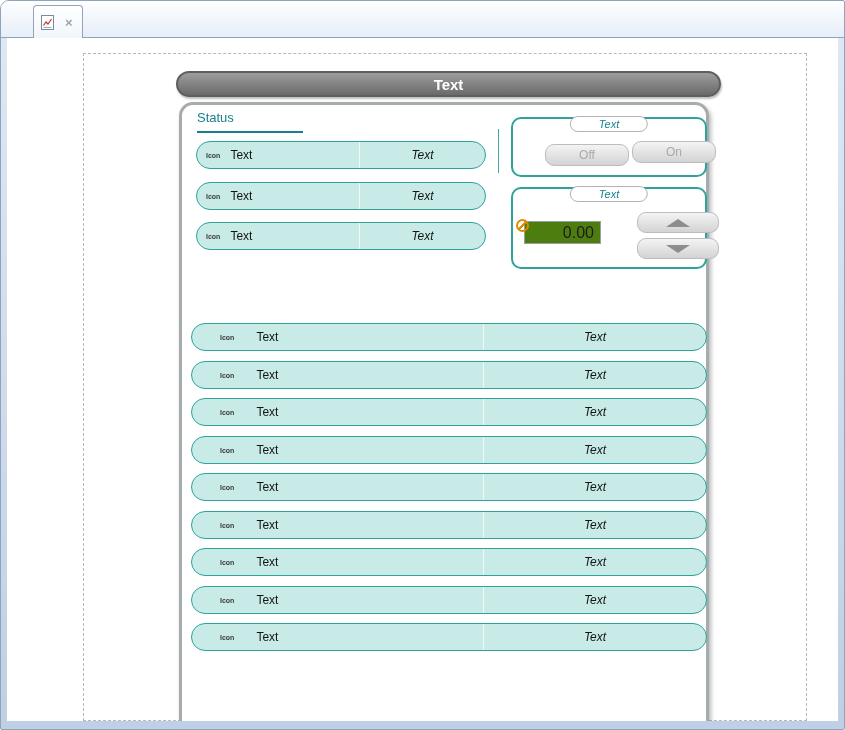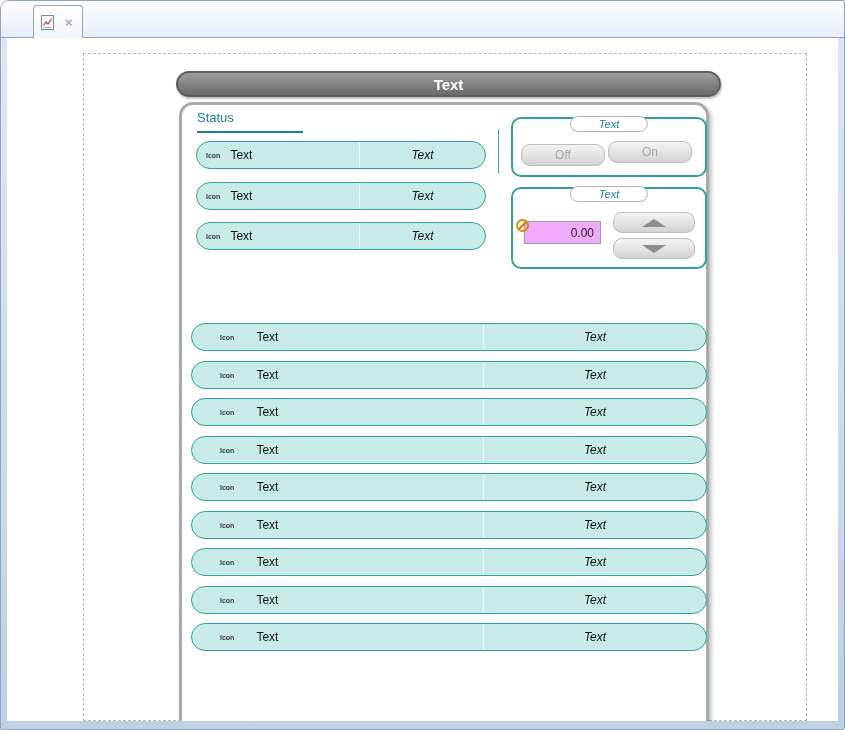--- a/index.html
+++ b/index.html
@@ -30,27 +30,27 @@
   .icon-label { font-size:7px; font-weight:bold; color:#3a3a3a; }
   .row-value { flex:1; text-align:center; font-style:italic; }
 
   .vsep { position:absolute; width:1px; background:#43a8a1; }
 
   .group-box { position:absolute; width:196px; border:2px solid #2fa29a; border-radius:10px; background:#fff; }
   .group-label { position:absolute; left:50%; transform:translateX(-50%); top:-3px; background:#fff; border:1px solid #b3b3b3;
     border-radius:9px; height:16px; line-height:14px; padding:0 28px; font-size:11px; font-style:italic; color:#19808d; white-space:nowrap; }
 
   .gbtn { position:absolute; background:linear-gradient(#f4f4f4,#d3d3d3); border:1px solid #bdbdbd; border-radius:9px;
-    display:flex; align-items:center; justify-content:center; color:#a9a9a9; font-size:12px; }
+    display:flex; align-items:center; justify-content:center; color:#a9a9a9; font-size:12px;margin-left:24px; }
 
   .tri-up { width:0; height:0; border-left:12px solid transparent; border-right:12px solid transparent; border-bottom:8px solid #8d8d8d; }
   .tri-down { width:0; height:0; border-left:12px solid transparent; border-right:12px solid transparent; border-top:8px solid #8d8d8d; }
 
-  .num-field { position:absolute; background:#f0abfc; border:1px solid #9aa0a2; display:flex; align-items:center;
-    justify-content:flex-end; padding-right:6px; font-size:12px; color:#1c1c1c; }
+  .num-field { position:absolute; background:#4d7c0f; border:1px solid #9aa0a2; display:flex; align-items:center;
+    justify-content:flex-end; padding-right:6px; font-size:16px; color:#1c1c1c; }
   .no-icon { position:absolute; width:13px; height:13px; border:2px solid #e08a00; border-radius:50%;
     background:linear-gradient(135deg, transparent 42%, #e08a00 42%, #e08a00 58%, transparent 58%); z-index:2; }
 </style>
 </head>
 <body>
 
 <div class="window">
 
   <div class="titlebar">
     <div class="tab">

